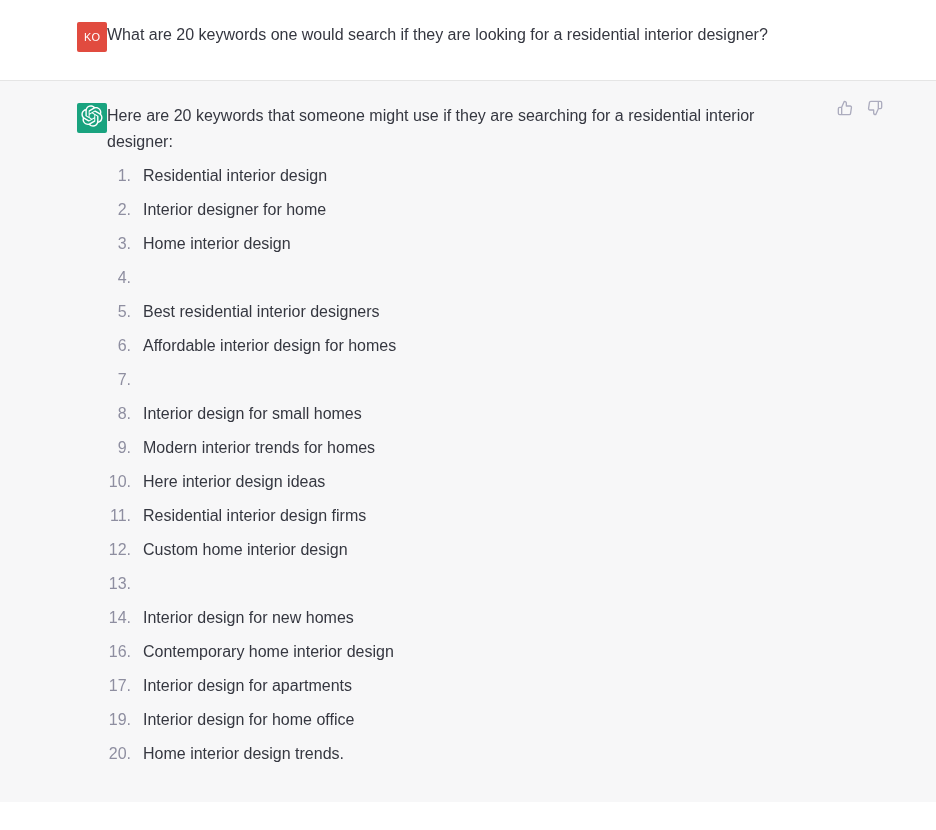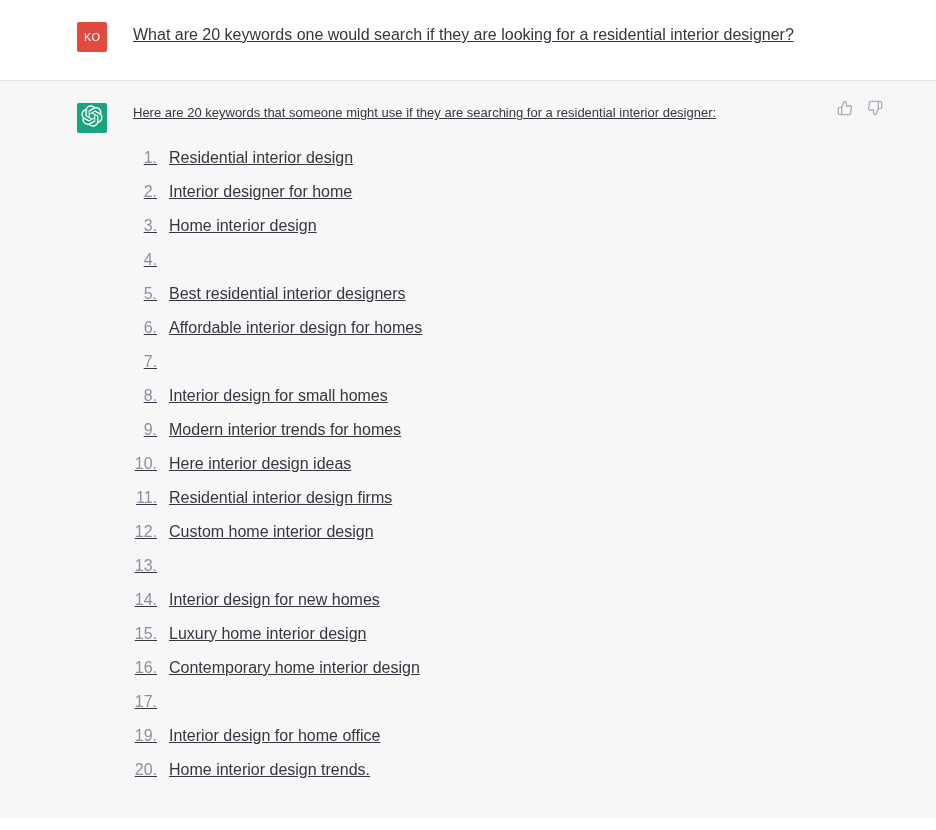--- a/index.html
+++ b/index.html
@@ -10,21 +10,20 @@
     body {
       font-family: "Segoe UI", -apple-system, BlinkMacSystemFont, sans-serif;
       font-size: 16px;
       color: #353740;
       background: #ffffff;
       width: 936px;
     }
     .message-block {
       padding: 20px 77px 28px 77px;
       display: flex;
-      gap: 26px;
       align-items: flex-start;
     }
     .user-block {
       background: #ffffff;
     }
     .assistant-block {
       background: #f7f7f8;
       border-top: 1px solid #e5e5e5;
       position: relative;
     }
@@ -50,28 +49,27 @@
     }
     .assistant-avatar svg {
       width: 22px;
       height: 22px;
     }
     .content {
       flex: 1;
       line-height: 1.6;
       color: #353740;
       padding-top: 2px;
-      text-decoration: underline;
     }
     .user-text {
       font-size: 16px;
     }
     .assistant-intro {
-      font-size: 13px;
-      margin-bottom: 20px;
+      font-size: 16px;
+      margin-bottom: 8px;
       max-width: 690px;
     }
     .list {
       list-style: none;
       counter-reset: item;
     }
     .list-item {
       counter-increment: item;
       display: flex;
       align-items: baseline;
@@ -171,29 +169,26 @@
           <span>Custom home interior design</span>
         </li>
         <li class="list-item">
           <span class="list-number">13.</span>
         </li>
         <li class="list-item">
           <span class="list-number">14.</span>
           <span>Interior design for new homes</span>
         </li>
         <li class="list-item">
-          <span class="list-number">15.</span>
-          <span>Luxury home interior design</span>
-        </li>
-        <li class="list-item">
           <span class="list-number">16.</span>
           <span>Contemporary home interior design</span>
         </li>
         <li class="list-item">
           <span class="list-number">17.</span>
+          <span>Interior design for apartments</span>
         </li>
         <li class="list-item">
           <span class="list-number">19.</span>
           <span>Interior design for home office</span>
         </li>
         <li class="list-item">
           <span class="list-number">20.</span>
           <span>Home interior design trends.</span>
         </li>
       </ol>

